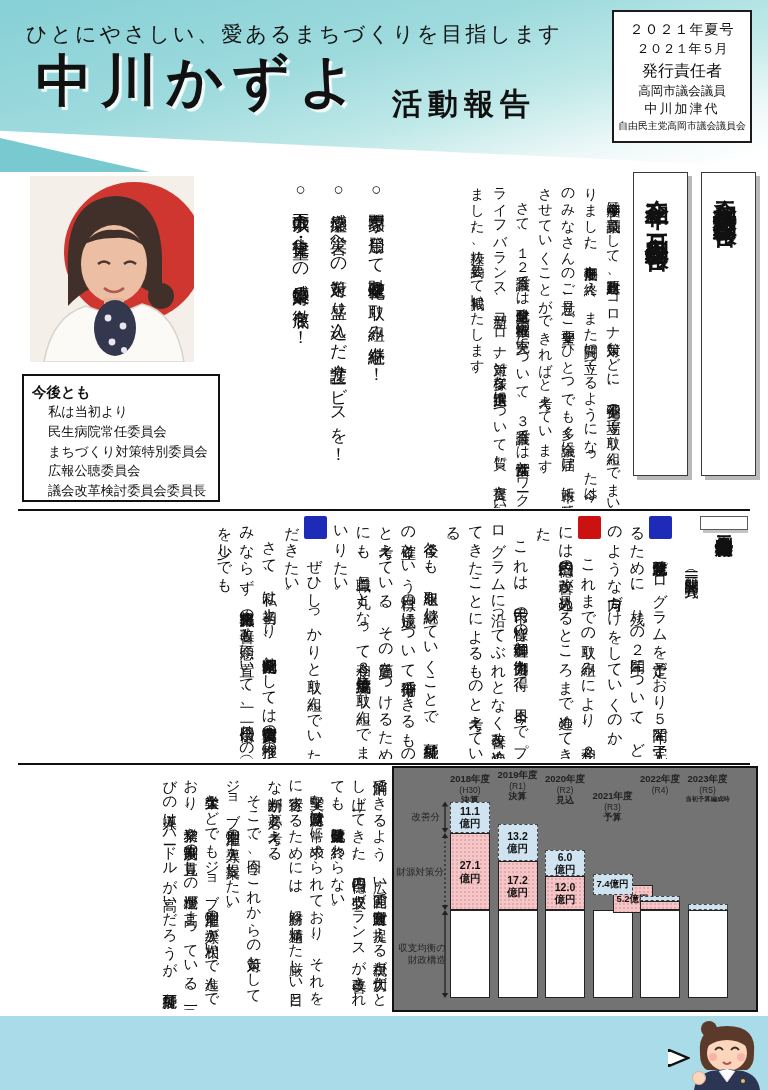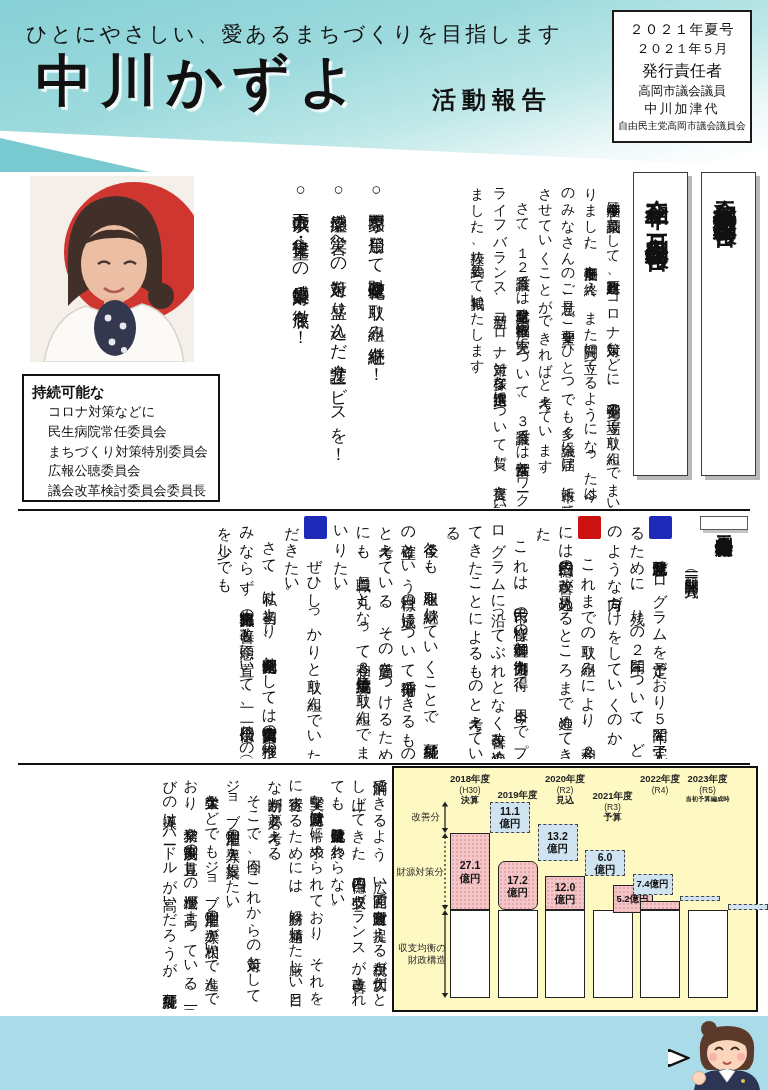--- a/index.html
+++ b/index.html
@@ -13,21 +13,21 @@
   
   #header { left:0; top:0; width:768px; height:172px;
     background:linear-gradient(165deg,#86d0d6 0%,#9ddadd 38%,#bfe8e8 62%,#eef8f8 82%,#ffffff 95%); }
   #header::after { content:""; position:absolute; inset:0;
     background:#fff; clip-path:polygon(0 76%,100% 97%,100% 100%,0 100%); }
   #header-wedge { left:0; top:138px; width:150px; height:34px; background:#79c9d0;
     clip-path:polygon(0 0,0 100%,100% 100%); z-index:1; }
   #tagline { left:26px; top:20px; font-size:21px; letter-spacing:3px; color:#131313; z-index:2; }
   #main-name { left:36px; top:44px; font-size:56px; font-weight:bold; letter-spacing:9px;
     text-shadow:3px 3px 1px rgba(255,255,255,.85); z-index:2; }
-  #report-label { left:392px; top:84px; font-size:24px; font-weight:bold; letter-spacing:6px; z-index:2;margin-left:40px; }
+  #report-label { left:392px; top:84px; font-size:30px; font-weight:bold; letter-spacing:6px; z-index:2; }
   #issue-box { left:612px; top:10px; width:140px; border:2px solid #1b1b1b; background:#fff;
     padding:8px 2px 7px; text-align:center; z-index:3; }
   #issue-box div { line-height:1.45; }
   .iss-0 { font-size:14px; letter-spacing:1px; }
   .iss-1 { font-size:13px; }
   .iss-2 { font-size:16px; }
   .iss-3 { font-size:12.5px; }
   .iss-4 { font-size:13px; letter-spacing:2px; }
   .iss-5 { font-size:9.8px; }
 
@@ -59,32 +59,32 @@
   .qa-unit { margin-left:3px; font-size:15px; line-height:1.5; }
   .badge { display:inline-block; width:23px; height:23px; line-height:23px; text-align:center;
     color:#fff; font-size:16px; font-weight:bold; border-radius:2px; margin-bottom:10px;
     letter-spacing:0; }
   .badge-q { background:#1d2bb8; }
   .badge-a { background:#cc1111; }
 
   
   #continuation { left:20px; top:770px; width:370px; height:240px; font-size:14.5px;
     line-height:1.45; overflow:hidden; }
-  #chart { left:392px; top:766px; width:366px; height:246px; border:2px solid #111; background:#fef9c3; }
+  #chart { left:392px; top:766px; width:366px; height:246px; border:2px solid #111; background:#737373; }
   .chart-head { position:absolute; text-align:center; width:58px;
     font-family:"Liberation Sans","DejaVu Sans",sans-serif; color:#222; }
   .chart-head .l0 { font-size:9.5px; font-weight:bold; line-height:1.25; }
   .chart-head .l1 { font-size:8.5px; line-height:1.2; }
   .chart-head .l2 { font-size:9px; font-weight:bold; line-height:1.3; }
   .chart-head .tiny { font-size:6.3px; }
   .seg { position:absolute; }
   .seg-white { background:#fff; border:1.5px solid #222; }
   .seg-pink { background:#f4c6c8; border:1.5px solid #222;
     background-image:radial-gradient(#e4a7aa 0.7px, transparent 0.8px); background-size:4px 4px; }
-  .seg-blue { background:#cfe3f1; border:1.6px dashed #444;margin-left:40px; }
+  .seg-blue { background:#cfe3f1; border:1.6px dashed #444; }
   .seg-label { position:absolute; inset:0; display:flex; align-items:center; justify-content:center;
     text-align:center; white-space:pre-line; font-weight:bold; color:#101010;
     font-family:"Liberation Sans","DejaVu Sans",sans-serif; }
   .axis-label { position:absolute; text-align:right; color:#222; font-size:9.5px; line-height:1.3;
     font-family:"Liberation Sans","DejaVu Sans",sans-serif; }
 
   
   #banner { left:0; top:1016px; width:768px; height:74px; background:#a9dce8; }
   #bubble { position:absolute; left:30px; top:17px; width:642px; height:46px; background:#fff;
     border:2.5px solid #111; border-radius:28px; display:flex; align-items:center;
@@ -124,22 +124,22 @@
     <path d="M14 186 Q22 140 56 130 L84 140 L112 128 Q146 136 154 186 Z" fill="#fbfaf7" stroke="#d8d4cc" stroke-width="1.5"></path>
     <ellipse cx="85" cy="152" rx="21" ry="28" fill="#33384f"></ellipse>
     <circle cx="78" cy="142" r="3.4" fill="#e9e6ef"></circle>
       <circle cx="93" cy="150" r="3.4" fill="#e9e6ef"></circle>
     <circle cx="82" cy="166" r="3.4" fill="#e9e6ef"></circle>
       <circle cx="94" cy="174" r="3" fill="#e9e6ef"></circle>
   </svg>
 </div>
 
 <div class="abs gothic" id="committee-box">
-  <div id="committee-title">持続可能な</div>
-  <div class="committee-item">コロナ対策などに</div>
+  <div id="committee-title">今後とも</div>
+  <div class="committee-item">私は当初より</div>
   <div class="committee-item">民生病院常任委員会</div>
   <div class="committee-item">まちづくり対策特別委員会</div>
   <div class="committee-item">広報公聴委員会</div>
   <div class="committee-item">議会改革検討委員会委員長</div>
 </div>
 
 <div class="abs v" id="bullets">
   <div class="bullet">○専門家を登用して財政健全化の取り組み継続を！</div>
   <div class="bullet">○感染症や災害への対策を盛り込んだ介護サービスを！</div>
   <div class="bullet">○十五歳以下の生徒・児童への感染症対策の徹底を！</div>
@@ -178,21 +178,21 @@
 　堅実な財政運営は常に求められており、それを着実に遂行するためには、財務に精通した厳しい目と冷静な判断が必要と考える。
 　そこで、今回、これからの対策としてジョブ型雇用の導入を提案したい。
 　大企業などでもジョブ型雇用の導入が相次いで進んでおり、業務や人事制度の見直しの機運が高まっている。一足飛びの導入はハードルが高いだろうが、持続可能な</div>
 
 <div class="abs" id="chart">
     <div class="chart-head" style="left: 47px; top: 5px;">
       <div class="l0">2018年度</div>
       <div class="l1">(H30)</div>
       <div class="l2">決算</div>
     </div>
-    <div class="chart-head" style="left: 94.5px; top: 21px;">
+    <div class="chart-head" style="left: 94.5px; top: 1px;">
       <div class="l0">2019年度</div>
       <div class="l1">(R1)</div>
       <div class="l2">決算</div>
     </div>
     <div class="chart-head" style="left: 142px; top: 5px;">
       <div class="l0">2020年度</div>
       <div class="l1">(R2)</div>
       <div class="l2">見込</div>
     </div>
     <div class="chart-head" style="left: 189.5px; top: 10px; margin-top: 12px;">
@@ -212,21 +212,21 @@
     <div class="seg seg-white" style="left: 56px; top: 142px; width: 40px; height: 88px;"></div>
     <div class="seg seg-pink" style="left: 56px; top: 65.036px; width: 40px; height: 76.964px;">
       <div class="seg-label" style="font-size: 10.5px; line-height: 1.15;">27.1
 億円</div>
     </div>
     <div class="seg seg-blue" style="left: 56px; top: 33.512px; width: 40px; height: 31.524px;">
       <div class="seg-label" style="font-size: 10.5px; line-height: 1.15;">11.1
 億円</div>
     </div>
     <div class="seg seg-white" style="left: 103.5px; top: 142px; width: 40px; height: 88px;"></div>
-    <div class="seg seg-pink" style="left: 103.5px; top: 93.152px; width: 40px; height: 48.848px; border-radius: 7px;">
+    <div class="seg seg-pink" style="left: 103.5px; top: 93.152px; width: 40px; height: 48.848px;">
       <div class="seg-label" style="font-size: 10.5px; line-height: 1.15;">17.2
 億円</div>
     </div>
     <div class="seg seg-blue" style="left: 103.5px; top: 55.664px; width: 40px; height: 37.488px;">
       <div class="seg-label" style="font-size: 10.5px; line-height: 1.15;">13.2
 億円</div>
     </div>
     <div class="seg seg-white" style="left: 151px; top: 142px; width: 40px; height: 88px;"></div>
     <div class="seg seg-pink" style="left: 151px; top: 107.92px; width: 40px; height: 34.08px;">
       <div class="seg-label" style="font-size: 10.5px; line-height: 1.15;">12.0

